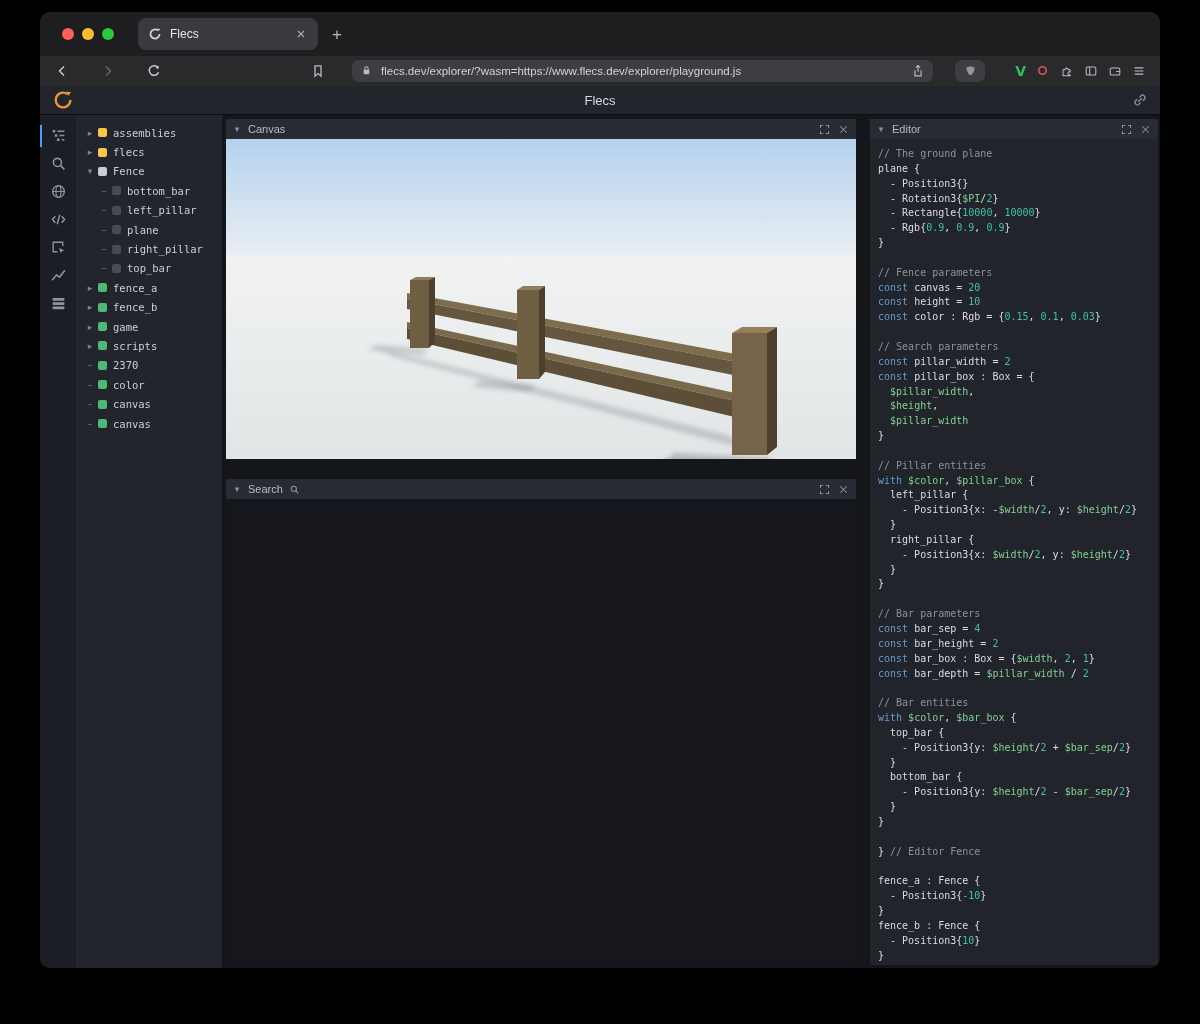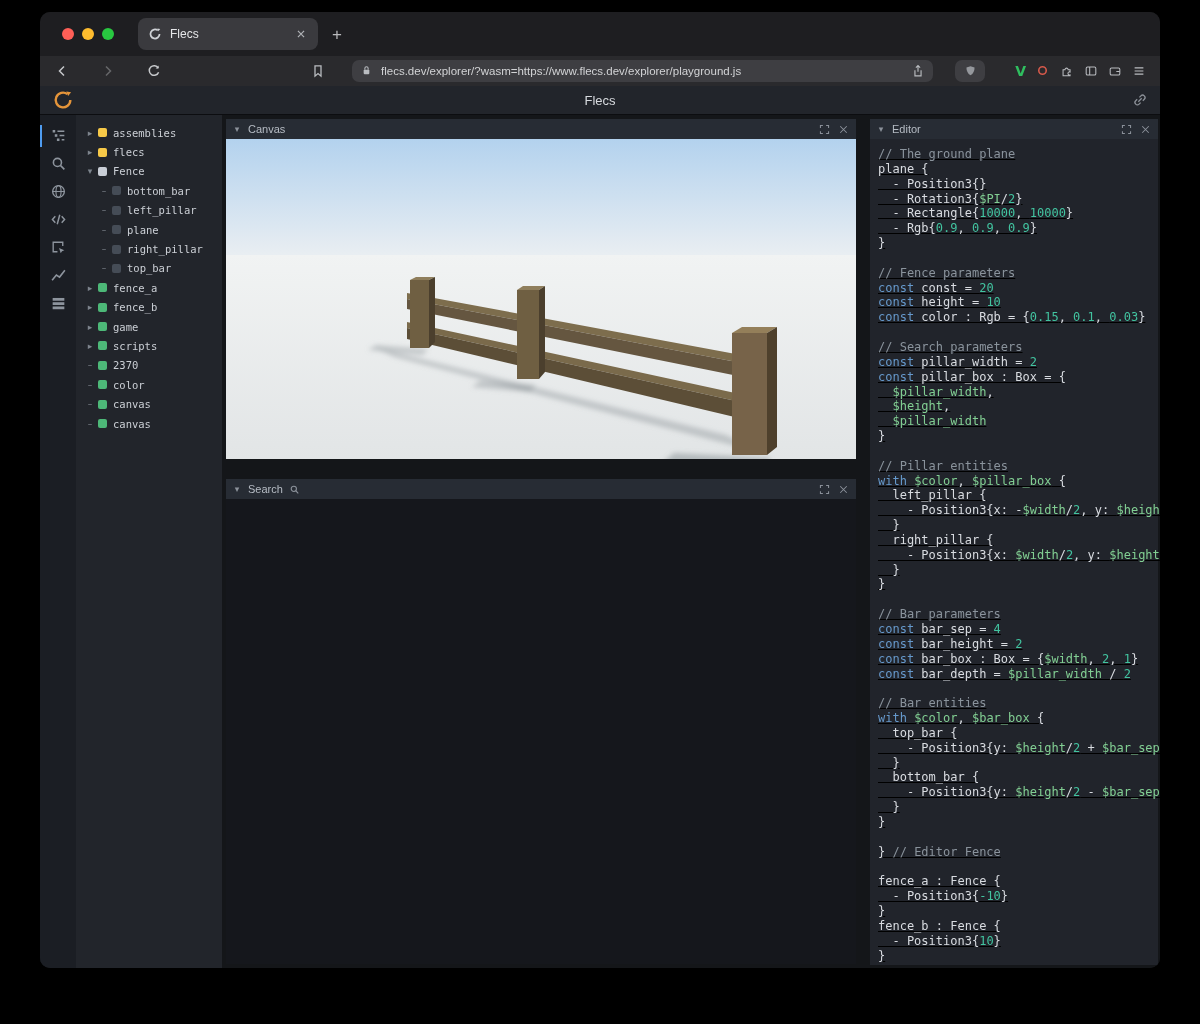--- a/index.html
+++ b/index.html
@@ -64,21 +64,21 @@
   .phead .caret{color:#8b919a;font-size:9px;width:10px;text-align:center;}
   .phead .ptitle{white-space:nowrap;}
   .phead .spacer{flex:1;}
   .pico{width:13px;height:13px;color:#8b919a;}
 
   #panel-canvas{left:186px;top:4px;width:630px;}
   #canvas-scene{width:630px;height:320px;display:block;background:#dfe6ea;}
   #panel-search{left:186px;top:364px;width:630px;height:485px;}
   #search-body{width:100%;height:465px;background:#15171c;}
   #panel-editor{left:830px;top:4px;width:288px;height:846px;background:#21242b;}
-  #editor-code{padding:8px 8px 0 8px;font-family:"DejaVu Sans Mono",monospace;font-size:12px;text-decoration:underline;}
+  #editor-code{padding:8px 8px 0 8px;font-family:"DejaVu Sans Mono",monospace;font-size:10px;}
   .cline{height:14.85px;white-space:pre;line-height:14.85px;}
   .tk-c{color:#8a939c}.tk-k{color:#6699cc}.tk-v{color:#82cf93}.tk-n{color:#42c4a0}.tk-p{color:#d9dce1}
 
   svg{display:block;}
 </style>
 </head>
 <body>
 
 <div class="window">
 
@@ -430,21 +430,21 @@
       <div id="editor-code">
           <div class="cline"><span class="tk-c">// The ground plane</span></div>
           <div class="cline"><span class="tk-p">plane {</span></div>
           <div class="cline"><span class="tk-p">  - Position3{}</span></div>
           <div class="cline"><span class="tk-p">  - Rotation3{</span><span class="tk-v">$PI</span><span class="tk-p">/</span><span class="tk-n">2</span><span class="tk-p">}</span></div>
           <div class="cline"><span class="tk-p">  - Rectangle{</span><span class="tk-n">10000</span><span class="tk-p">, </span><span class="tk-n">10000</span><span class="tk-p">}</span></div>
           <div class="cline"><span class="tk-p">  - Rgb{</span><span class="tk-n">0.9</span><span class="tk-p">, </span><span class="tk-n">0.9</span><span class="tk-p">, </span><span class="tk-n">0.9</span><span class="tk-p">}</span></div>
           <div class="cline"><span class="tk-p">}</span></div>
           <div class="cline"></div>
           <div class="cline"><span class="tk-c">// Fence parameters</span></div>
-          <div class="cline"><span class="tk-k">const </span><span class="tk-p">const = </span><span class="tk-n">20</span></div>
+          <div class="cline"><span class="tk-k">const </span><span class="tk-p">canvas = </span><span class="tk-n">20</span></div>
           <div class="cline"><span class="tk-k">const </span><span class="tk-p">height = </span><span class="tk-n">10</span></div>
           <div class="cline"><span class="tk-k">const </span><span class="tk-p">color : Rgb = {</span><span class="tk-n">0.15</span><span class="tk-p">, </span><span class="tk-n">0.1</span><span class="tk-p">, </span><span class="tk-n">0.03</span><span class="tk-p">}</span></div>
           <div class="cline"></div>
           <div class="cline"><span class="tk-c">// Search parameters</span></div>
           <div class="cline"><span class="tk-k">const </span><span class="tk-p">pillar_width = </span><span class="tk-n">2</span></div>
           <div class="cline"><span class="tk-k">const </span><span class="tk-p">pillar_box : Box = {</span></div>
           <div class="cline"><span class="tk-p">  </span><span class="tk-v">$pillar_width</span><span class="tk-p">,</span></div>
           <div class="cline"><span class="tk-p">  </span><span class="tk-v">$height</span><span class="tk-p">,</span></div>
           <div class="cline"><span class="tk-p">  </span><span class="tk-v">$pillar_width</span></div>
           <div class="cline"><span class="tk-p">}</span></div>

